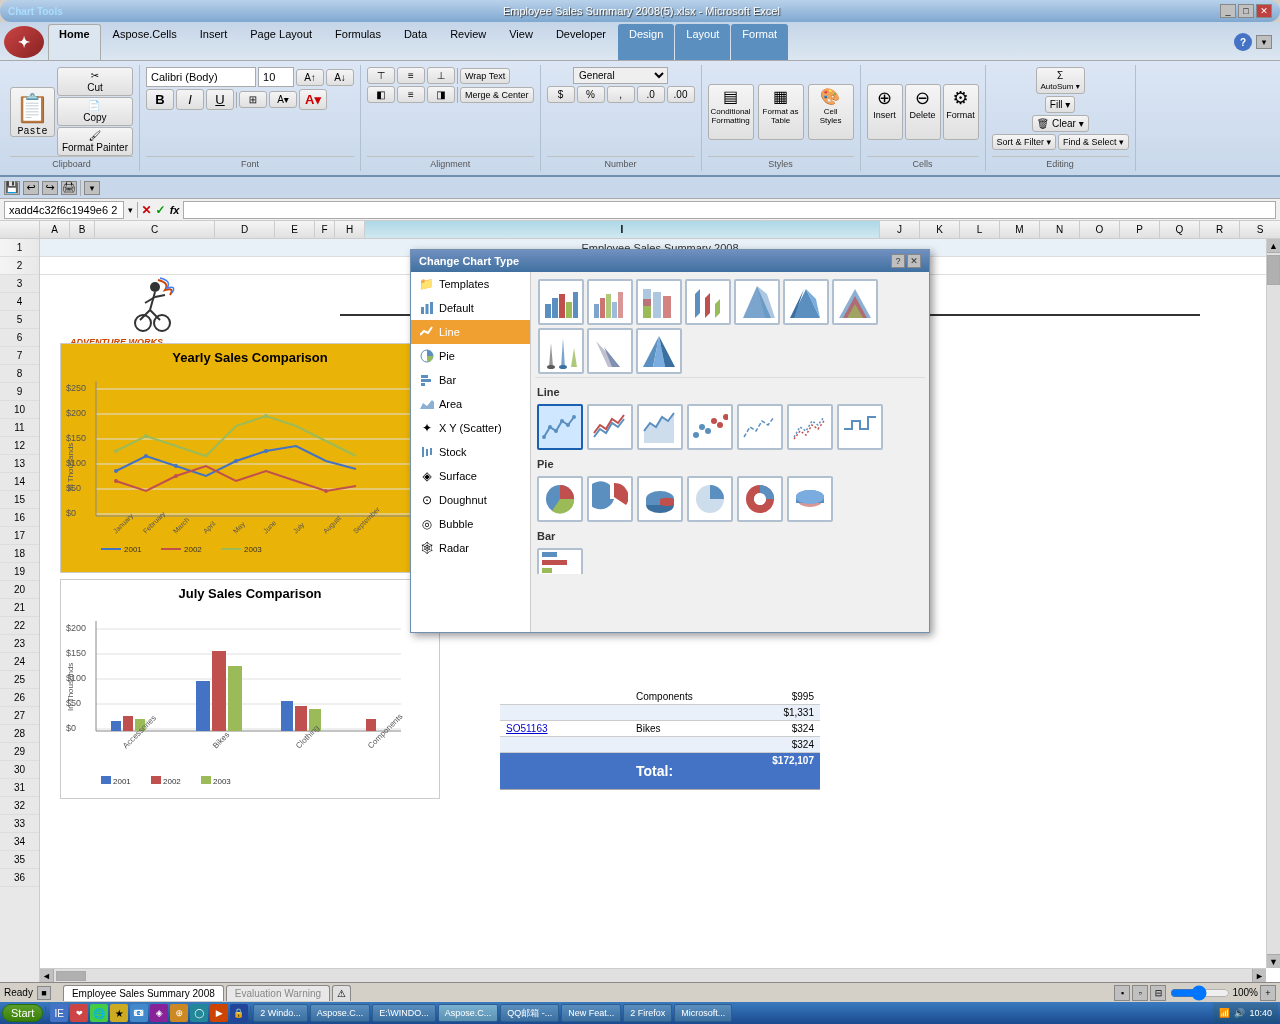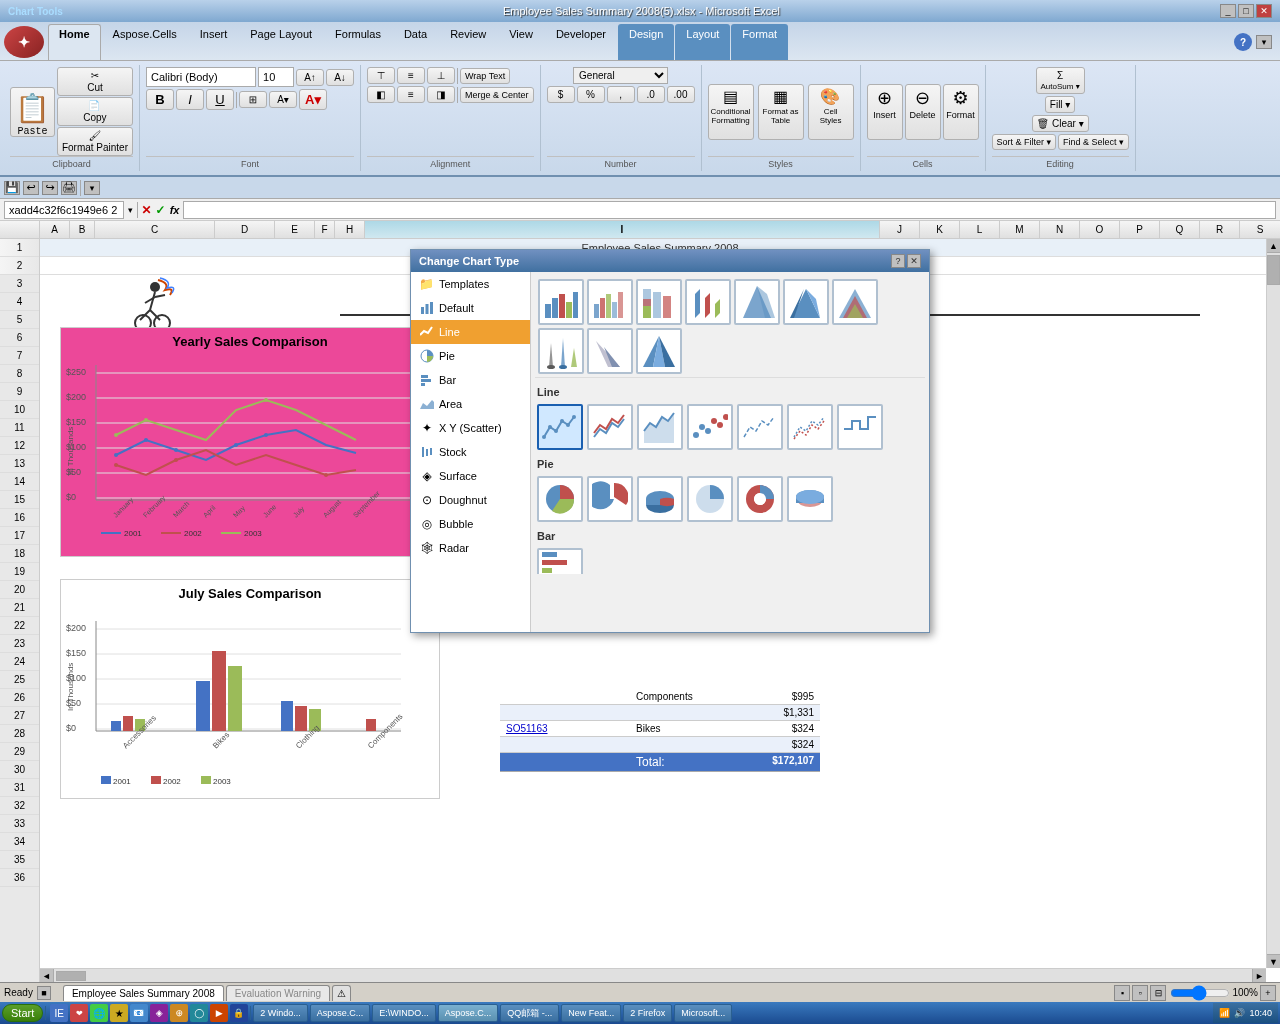--- a/index.html
+++ b/index.html
@@ -1,19 +1,19 @@
 <!DOCTYPE html>
 <html><head>
   <meta charset="utf-8">
   <style>
     * { margin: 0; padding: 0; box-sizing: border-box; }
     body { font-family: 'Segoe UI', Tahoma, sans-serif; font-size: 11px; background: #d4d0c8; overflow: hidden; width: 1280px; height: 1024px; }
 
     
-    .title-bar { background: linear-gradient(to bottom, #b9d1ea, #7fa8d0); height: 22px; display: flex; align-items: center; padding: 0 8px; justify-content: flex-end; }
+    .title-bar { background: linear-gradient(to bottom, #b9d1ea, #7fa8d0); height: 22px; display: flex; align-items: center; padding: 0 8px; justify-content: flex-end; border-radius: 11px; }
     .title-bar-text { font-size: 11px; color: #fff; text-shadow: 1px 1px 1px #333; flex: 1; text-align: center; }
     .title-bar-controls { display: flex; gap: 2px; }
     .tb-btn { width: 16px; height: 14px; background: #c0c0c0; border: 1px solid #888; font-size: 9px; cursor: pointer; display: flex; align-items: center; justify-content: center; }
     .ribbon-tabs { display: flex; background: linear-gradient(to bottom, #c5d5e8, #dce6f1); border-bottom: 1px solid #aaa; padding-top: 2px; }
     .ribbon-tab { padding: 3px 10px; font-size: 11px; cursor: pointer; border: 1px solid transparent; border-bottom: none; margin-right: 1px; border-radius: 3px 3px 0 0; }
     .ribbon-tab.active { background: #dce6f1; border-color: #aaa; border-bottom-color: #dce6f1; font-weight: bold; }
     .ribbon-tab.highlight { background: #5a8fc0; color: white; }
     .ribbon-content { display: flex; align-items: stretch; padding: 2px 4px; gap: 2px; min-height: 80px; }
     .ribbon-group { display: flex; flex-direction: column; border-right: 1px solid #b0c0d0; padding: 2px 6px; min-width: 60px; align-items: center; }
     .ribbon-group-label { font-size: 9px; color: #555; margin-top: auto; padding-top: 2px; border-top: 1px solid #c0c0c0; width: 100%; text-align: center; }
@@ -344,21 +344,21 @@
           <div style="font-size:9px;color:#cc4400;font-weight:bold;font-style:italic;line-height:1.2;">ADVENTURE WORKS</div>
           <div style="font-size:14px;color:#333;font-style:italic;font-weight:bold;">cycles</div>
         </div>
 
         <div style="position:absolute;top:30px;left:300px;right:80px;text-align:center;">
           <div style="font-size:20px;font-weight:normal;">July  2003</div>
           <div style="font-size:16px;font-weight:bold;">Sales Report</div>
           <div style="height:2px;background:#333;margin-top:4px;"></div>
         </div>
 
-        <div style="position:absolute;top:88px;left:20px;width:380px;height:230px;background:#ec4899;border:1px solid #ccc;">
+        <div style="position:absolute;top:104px;left:20px;width:380px;height:230px;background:#eab308;border:1px solid #ccc;">
           <div style="text-align:center;font-size:13px;font-weight:bold;margin-top:6px;">Yearly Sales Comparison</div>
           <svg width="380" height="200" viewBox="0 0 380 200" style="margin-top:-4px;">
 
             <text x="5" y="30" font-size="9" fill="#555">$250</text>
             <text x="5" y="55" font-size="9" fill="#555">$200</text>
             <text x="5" y="80" font-size="9" fill="#555">$150</text>
             <text x="5" y="105" font-size="9" fill="#555">$100</text>
             <text x="5" y="130" font-size="9" fill="#555">$50</text>
             <text x="5" y="155" font-size="9" fill="#555">$0</text>
 
@@ -475,21 +475,21 @@
             <div style="width:120px;padding:2px 6px;font-size:10px;">Bikes</div>
             <div style="width:70px;padding:2px 6px;font-size:10px;text-align:right;">$324</div>
           </div>
           <div style="display:flex;border-bottom:1px solid #ccc;background:#eaf0fa;">
             <div style="flex:1;padding:2px 6px;font-size:10px;"></div>
             <div style="width:120px;padding:2px 6px;font-size:10px;"></div>
             <div style="width:70px;padding:2px 6px;font-size:10px;text-align:right;">$324</div>
           </div>
           <div style="display:flex;border-bottom:1px solid #aaa;background:#4472c4;color:white;font-weight:bold;">
             <div style="flex:1;padding:2px 6px;font-size:10px;"></div>
-            <div style="width:120px;padding:2px 6px;font-size:12px;font-weight:normal;">Total:</div>
+            <div style="width:120px;padding:10px 6px;font-size:14px;font-weight:bold;">Total:</div>
             <div style="width:70px;padding:2px 6px;font-size:10px;text-align:right;font-weight:bold;">$172,107</div>
           </div>
         </div>
 
         <div class="dialog-overlay">
           <div class="dialog" style="top:10px;left:370px;">
 
             <div class="dialog-title">
               <span class="dialog-title-text">Change Chart Type</span>
               <div class="dialog-title-controls">

